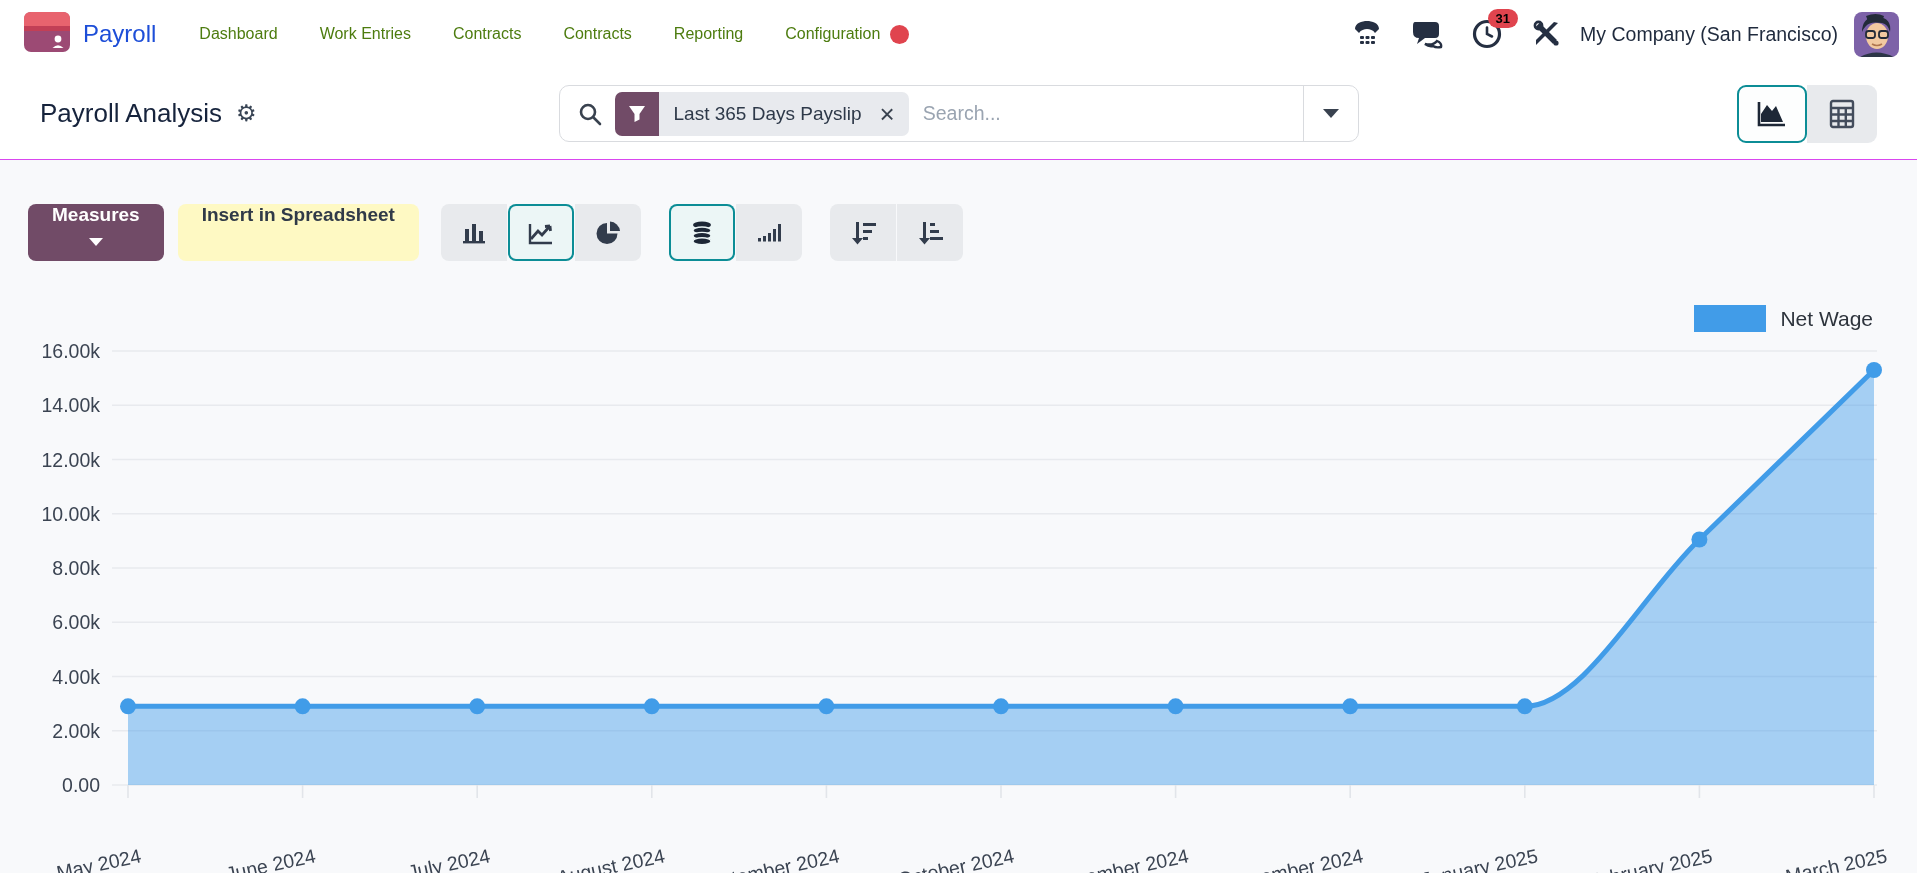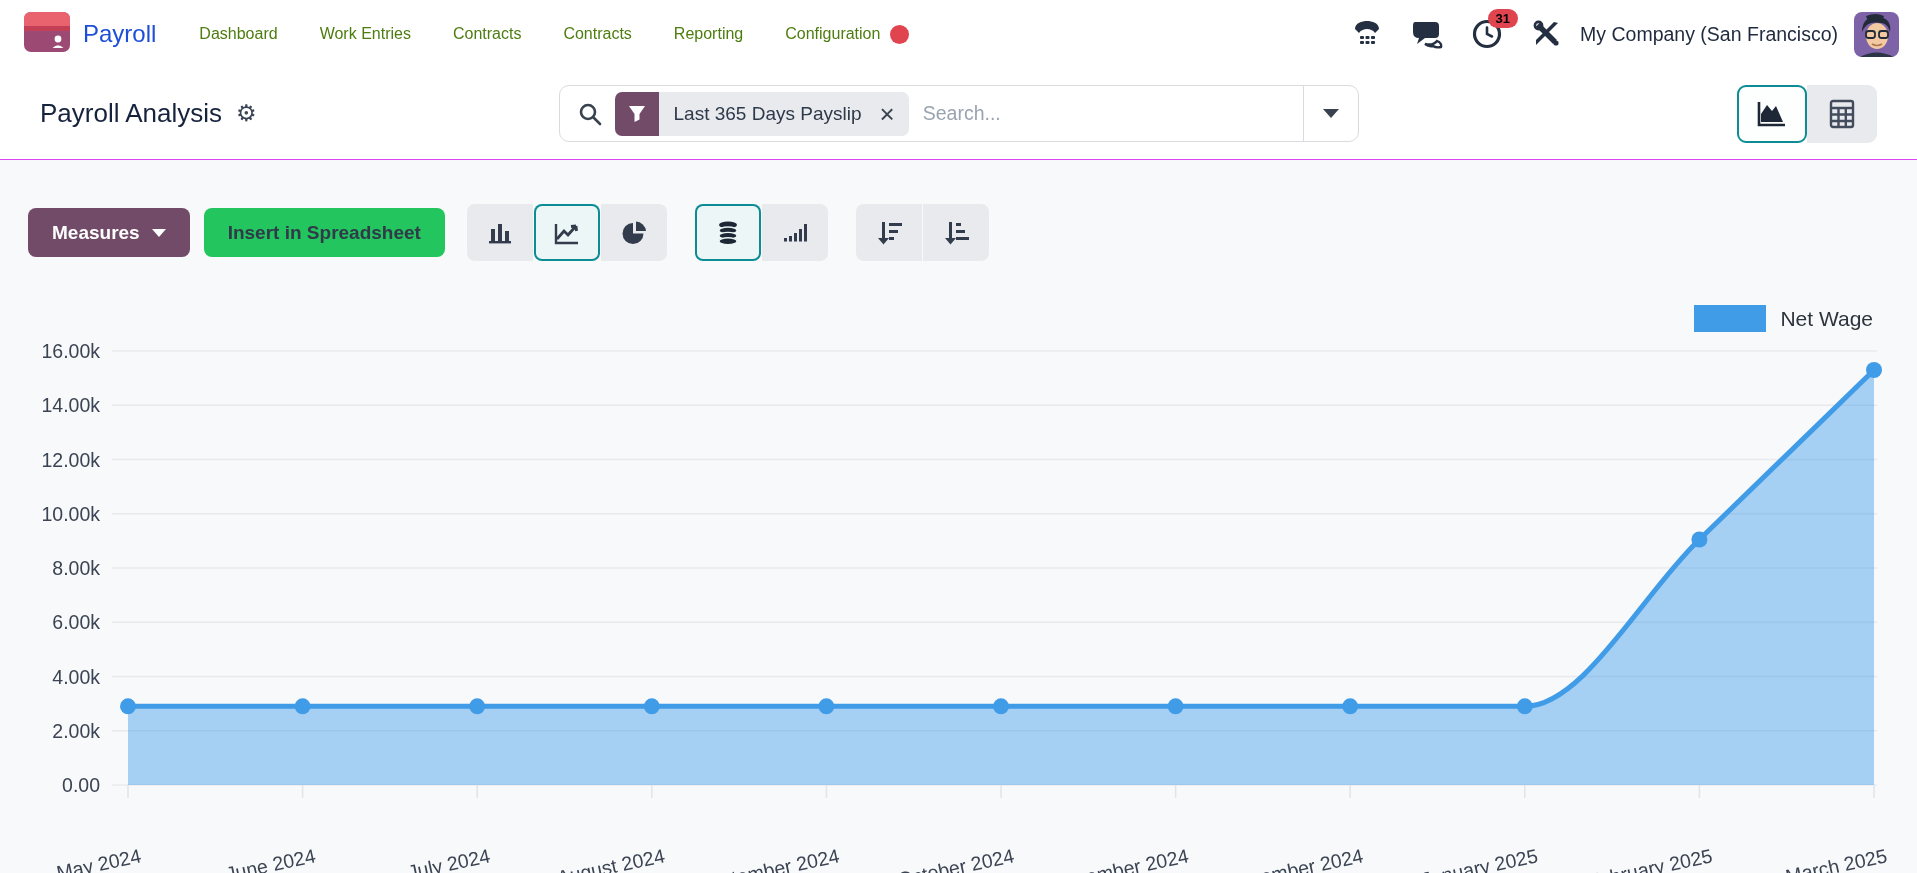--- a/index.html
+++ b/index.html
@@ -37,23 +37,23 @@
   .search-caret { width:55px; align-self:stretch; border-left:1px solid #d9dbdf; display:flex; align-items:center; justify-content:center; cursor:pointer; }
   .tri-down { width:0; height:0; border-left:8px solid transparent; border-right:8px solid transparent; border-top:9px solid #39424f; }
   .cp-right { flex:1 1 0; display:flex; justify-content:flex-end; }
   .view-switcher { display:flex; }
   .vs-btn { width:70px; height:58px; display:flex; align-items:center; justify-content:center; cursor:pointer; background:#e8eaed; }
   .vs-btn.last { border-radius:0 9px 9px 0; }
   .vs-btn.active { background:#fdfefe; border:2px solid #0c8d96; border-radius:9px; }
 
   
   .toolbar { display:flex; align-items:center; margin:44px 0 0 28px; gap:14px; }
-  .btn { height:49px; border:none; border-radius:8px; font-family:inherit; font-size:19px; font-weight:600; cursor:pointer; display:flex; align-items:center; }
+  .btn { height:57px; border:none; border-radius:8px; font-family:inherit; font-size:19px; font-weight:600; cursor:pointer; display:flex; align-items:center;flex-direction:column; }
   .btn-measures { background:#714B67; color:#fff; padding:0 24px; gap:12px; }
-  .btn-insert { background:#22c55e; color:#303a48; padding:0 24px; }
+  .btn-insert { background:#fef9c3; color:#303a48; padding:0 24px; }
   .icon-group { display:flex; gap:1px; border-radius:8px; margin-left:14px; }
   .icon-group.first { margin-left:8px; }
   .ig-btn { width:66px; height:57px; background:#e8eaed; border:none; cursor:pointer; display:flex; align-items:center; justify-content:center; }
   .ig-btn.gfirst { border-radius:8px 0 0 8px; }
   .ig-btn.glast { border-radius:0 8px 8px 0; }
   .ig-btn.active { background:#ecf6f6; box-shadow:inset 0 0 0 2px #0c8d96; border-radius:8px; }
   .mcaret { width:0; height:0; border-left:7px solid transparent; border-right:7px solid transparent; border-top:8px solid #fff; }
 
   
   .chart-wrap { position:relative; }

